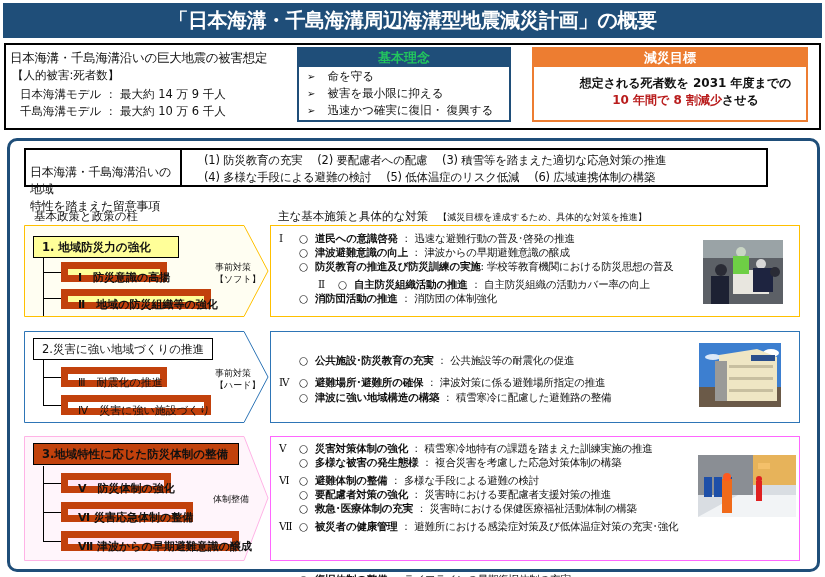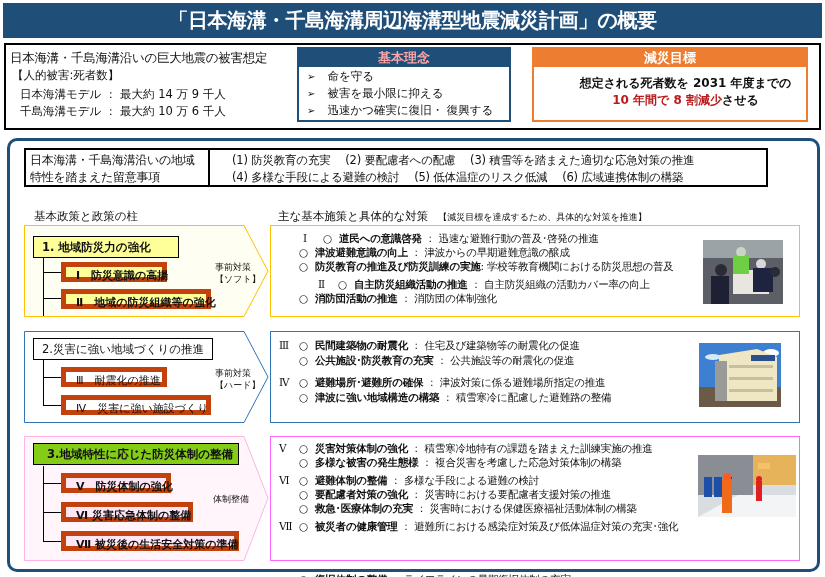--- a/index.html
+++ b/index.html
@@ -4,35 +4,35 @@
 <style>
   * { box-sizing: border-box; margin: 0; padding: 0; }
   body { width: 825px; height: 577px; background: #ffffff; font-family: "DejaVu Sans", sans-serif; color: #111; position: relative; overflow: hidden; }
   .abs { position: absolute; }
   .title-bar { left: 3px; top: 3px; width: 819px; height: 35px; background: #1f4e79; color: #fff; font-size: 20px; font-weight: bold; text-align: center; line-height: 35px; letter-spacing: -0.5px; }
   .top-box { left: 4px; top: 43px; width: 817px; height: 87px; border: 2px solid #000; }
   .damage-title { left: 10px; top: 50px; font-size: 12.5px; white-space: nowrap; letter-spacing: -0.3px; }
   .damage-sub { left: 12px; top: 68px; font-size: 11.5px; }
   .damage-line { left: 20px; font-size: 11.5px; white-space: nowrap; }
   .rinen { left: 297px; top: 47px; width: 214px; height: 75px; border: 2px solid #1f4e79; }
-  .rinen-head { background: #1f4e79; color: #fca5a5; text-align: center; font-weight: bold; font-size: 13px; height: 18px; line-height: 18px; }
+  .rinen-head { background: #1f4e79; color: #22c55e; text-align: center; font-weight: bold; font-size: 13px; height: 18px; line-height: 18px; }
   .rinen-list { list-style: none; padding: 1px 0 0 8px; font-size: 11.5px; line-height: 17px; }
   .rinen-list li::before { content: "➢"; margin-right: 12px; font-size: 10px; }
   .goal { left: 532px; top: 47px; width: 276px; height: 75px; border: 2px solid #ed7d31; }
   .goal-head { background: #ed7d31; color: #fff; text-align: center; font-weight: bold; font-size: 13px; height: 18px; line-height: 18px; }
   .goal-body { text-align: center; font-size: 12px; line-height: 17px; padding-top: 8px; font-weight: 600; padding-left: 31px; }
   .red { color: #b91c1c; }
   .main-frame { left: 7px; top: 138px; width: 813px; height: 434px; border: 3px solid #1f4e79; border-radius: 10px; }
   .notes-box { left: 24px; top: 148px; width: 744px; height: 39px; border: 2px solid #000; display: flex; }
-  .notes-label { width: 184px; border-right: 2px solid #000; font-size: 12px; line-height: 17px; padding: 2px 4px; letter-spacing: -0.3px; }
+  .notes-label { width: 156px; border-right: 2px solid #000; font-size: 12px; line-height: 17px; padding: 14px 4px; letter-spacing: -0.3px; }
   .notes-items { padding: 2px 0 0 22px; font-size: 11.5px; line-height: 17px; white-space: nowrap; letter-spacing: -0.2px; }
   .col-head { font-size: 11.5px; white-space: nowrap; }
   .col-head small { font-size: 9px; margin-left: 10px; }
   .pill { border: 1px solid #000; font-size: 11.5px; font-weight: bold; white-space: nowrap; padding-left: 8px; line-height: 20px; height: 22px; }
-  .sub-pill { border: 5px solid #c2410c; font-size: 11px; font-weight: bold; white-space: nowrap; padding-left: 10px; line-height: 18px; height: 20px; }
+  .sub-pill { border: 7px solid #c2410c; font-size: 11px; font-weight: bold; white-space: nowrap; padding-left: 10px; line-height: 18px; height: 20px; }
   .tree-v { border-left: 1px solid #000; width: 0; }
   .tree-h { border-top: 1px solid #000; height: 0; }
   .tag { font-size: 9px; line-height: 12px; text-align: left; white-space: nowrap; }
   .measures { border: 1px solid; }
   .m-row { position: absolute; font-size: 10.5px; white-space: nowrap; letter-spacing: -0.2px; }
   .m-row .num { display: inline-block; width: 20px; font-family: "DejaVu Serif", serif; font-size: 10.5px; }
   .m-row .circ { display: inline-block; width: 16px; }
   .m-row b { font-weight: bold; }
   .photo { border: none; }
 </style>
@@ -88,21 +88,21 @@
 <div class="abs tree-h" style="left:43px; top:298px; width:18px;"></div>
 <div class="abs pill" style="left:33px; top:236px; width:146px; background:#ffff99;">1. 地域防災力の強化</div>
 <div class="abs sub-pill" style="left:61px; top:262px; width:106px; background:#ffff99;">Ⅰ　防災意識の高揚</div>
 <div class="abs sub-pill" style="left:61px; top:289px; width:150px; background:#ffff99;">Ⅱ　地域の防災組織等の強化</div>
 <div class="abs tag" style="left:215px; top:261px;">
     <div>事前対策</div>
     <div>【ソフト】</div>
   </div>
 
 <div class="abs measures" style="left:270px; top:225px; width:530px; height:92px; border-color:#ffc000;">
-  <div class="m-row" style="left:8px; top:6px;margin-left:24px;"><span class="num">Ⅰ</span><span class="circ">○</span><b>道民への意識啓発</b><span> ： 迅速な避難行動の普及･啓発の推進</span></div>
+  <div class="m-row" style="left:8px; top:6px;"><span class="num">Ⅰ</span><span class="circ">○</span><b>道民への意識啓発</b><span> ： 迅速な避難行動の普及･啓発の推進</span></div>
   <div class="m-row" style="left:8px; top:34px;"><span class="num"></span><span class="circ">○</span><b>防災教育の推進及び防災訓練の実施</b><span>: 学校等教育機関における防災思想の普及</span></div>
   <div class="m-row" style="left:8px; top:20px;"><span class="num"></span><span class="circ">○</span><b>津波避難意識の向上</b><span> ： 津波からの早期避難意識の醸成</span></div>
   <div class="m-row" style="left:8px; top:52px;margin-left:39px;"><span class="num">Ⅱ</span><span class="circ">○</span><b>自主防災組織活動の推進</b><span> ： 自主防災組織の活動カバー率の向上</span></div>
   <div class="m-row" style="left:8px; top:66px;"><span class="num"></span><span class="circ">○</span><b>消防団活動の推進</b><span> ： 消防団の体制強化</span></div>
 </div>
 <svg class="abs photo" style="left:703px; top:240px;" width="80" height="64">
   <rect width="80" height="64" fill="#5c6066"></rect>
   <rect x="0" y="0" width="80" height="18" fill="#9aa3a6"></rect>
   <rect x="30" y="30" width="36" height="24" fill="#e8e6df"></rect>
   <circle cx="38" cy="12" r="5" fill="#c9d6c4"></circle>
@@ -122,21 +122,20 @@
 <div class="abs tree-h" style="left:43px; top:405px; width:18px;"></div>
 <div class="abs pill" style="left:33px; top:338px; width:180px; background:#fff; font-weight:normal;">2.災害に強い地域づくりの推進</div>
 <div class="abs sub-pill" style="left:61px; top:367px; width:106px; background:#fff; font-weight:normal;">Ⅲ　耐震化の推進</div>
 <div class="abs sub-pill" style="left:61px; top:395px; width:150px; background:#fff; font-weight:normal;">Ⅳ　災害に強い施設づくり</div>
 <div class="abs tag" style="left:215px; top:367px;">
     <div>事前対策</div>
     <div>【ハード】</div>
   </div>
 
 <div class="abs measures" style="left:270px; top:331px; width:530px; height:92px; border-color:#2e75b6;">
-  <div class="m-row" style="left:8px; top:7px;"><span class="num">Ⅲ</span><span class="circ">○</span><b>民間建築物の耐震化</b><span> ： 住宅及び建築物等の耐震化の促進</span></div>
   <div class="m-row" style="left:8px; top:22px;"><span class="num"></span><span class="circ">○</span><b>公共施設･防災教育の充実</b><span> ： 公共施設等の耐震化の促進</span></div>
   <div class="m-row" style="left:8px; top:44px;"><span class="num">Ⅳ</span><span class="circ">○</span><b>避難場所･避難所の確保</b><span> ： 津波対策に係る避難場所指定の推進</span></div>
   <div class="m-row" style="left:8px; top:59px;"><span class="num"></span><span class="circ">○</span><b>津波に強い地域構造の構築</b><span> ： 積雪寒冷に配慮した避難路の整備</span></div>
 </div>
 <svg class="abs photo" style="left:699px; top:343px;" width="82" height="64">
   <rect width="82" height="64" fill="#3d7fd0"></rect>
   <ellipse cx="72" cy="10" rx="8" ry="4" fill="#ffffff"></ellipse>
   <ellipse cx="14" cy="14" rx="8" ry="3" fill="#dbe8f8"></ellipse>
   <rect x="0" y="44" width="82" height="20" fill="#6b5a48"></rect>
   <polygon points="20,12 58,6 78,14 78,58 20,58" fill="#efe6c4"></polygon>
@@ -147,24 +146,24 @@
   <rect x="16" y="18" width="12" height="40" fill="#9a9a98"></rect>
 </svg>
 
 <svg class="abs" style="left:24px; top:436px;" width="245" height="125">
   <polygon points="0.5,0.5 220,0.5 244,62 220,124.5 0.5,124.5" fill="#fff5fb" stroke="#ffb3e6" stroke-width="1"></polygon>
 </svg>
 <div class="abs tree-v" style="left:43px; top:466px; height:76px;"></div>
 <div class="abs tree-h" style="left:43px; top:483px; width:18px;"></div>
 <div class="abs tree-h" style="left:43px; top:512px; width:18px;"></div>
 <div class="abs tree-h" style="left:43px; top:541px; width:18px;"></div>
-<div class="abs pill" style="left:33px; top:443px; width:206px; background:#84cc16;text-align:center;">3.地域特性に応じた防災体制の整備</div>
+<div class="abs pill" style="left:33px; top:443px; width:206px; background:#c2410c;">3.地域特性に応じた防災体制の整備</div>
 <div class="abs sub-pill" style="left:61px; top:473px; width:110px; background:#ffe6f5;">Ⅴ　防災体制の強化</div>
 <div class="abs sub-pill" style="left:61px; top:502px; width:132px; background:#ffe6f5;">Ⅵ 災害応急体制の整備</div>
-<div class="abs sub-pill" style="left:61px; top:531px; width:178px; background:#ffe6f5;">Ⅶ 被災後の生活安全対策の準備</div>
+<div class="abs sub-pill" style="left:61px; top:531px; width:178px; background:#ffe6f5;">Ⅶ 津波からの早期避難意識の醸成</div>
 <div class="abs tag" style="left:213px; top:493px;">
     <div>体制整備</div>
   </div>
 
 <div class="abs measures" style="left:270px; top:436px; width:530px; height:125px; border-color:#ff66ff;">
   <div class="m-row" style="left:8px; top:5px;"><span class="num">Ⅴ</span><span class="circ">○</span><b>災害対策体制の強化</b><span> ： 積雪寒冷地特有の課題を踏まえた訓練実施の推進</span></div>
   <div class="m-row" style="left:8px; top:19px;"><span class="num"></span><span class="circ">○</span><b>多様な被害の発生態様</b><span> ： 複合災害を考慮した応急対策体制の構築</span></div>
   <div class="m-row" style="left:8px; top:37px;"><span class="num">Ⅵ</span><span class="circ">○</span><b>避難体制の整備</b><span> ： 多様な手段による避難の検討</span></div>
   <div class="m-row" style="left:8px; top:51px;"><span class="num"></span><span class="circ">○</span><b>要配慮者対策の強化</b><span> ： 災害時における要配慮者支援対策の推進</span></div>
   <div class="m-row" style="left:8px; top:65px;"><span class="num"></span><span class="circ">○</span><b>救急･医療体制の充実</b><span> ： 災害時における保健医療福祉活動体制の構築</span></div>

